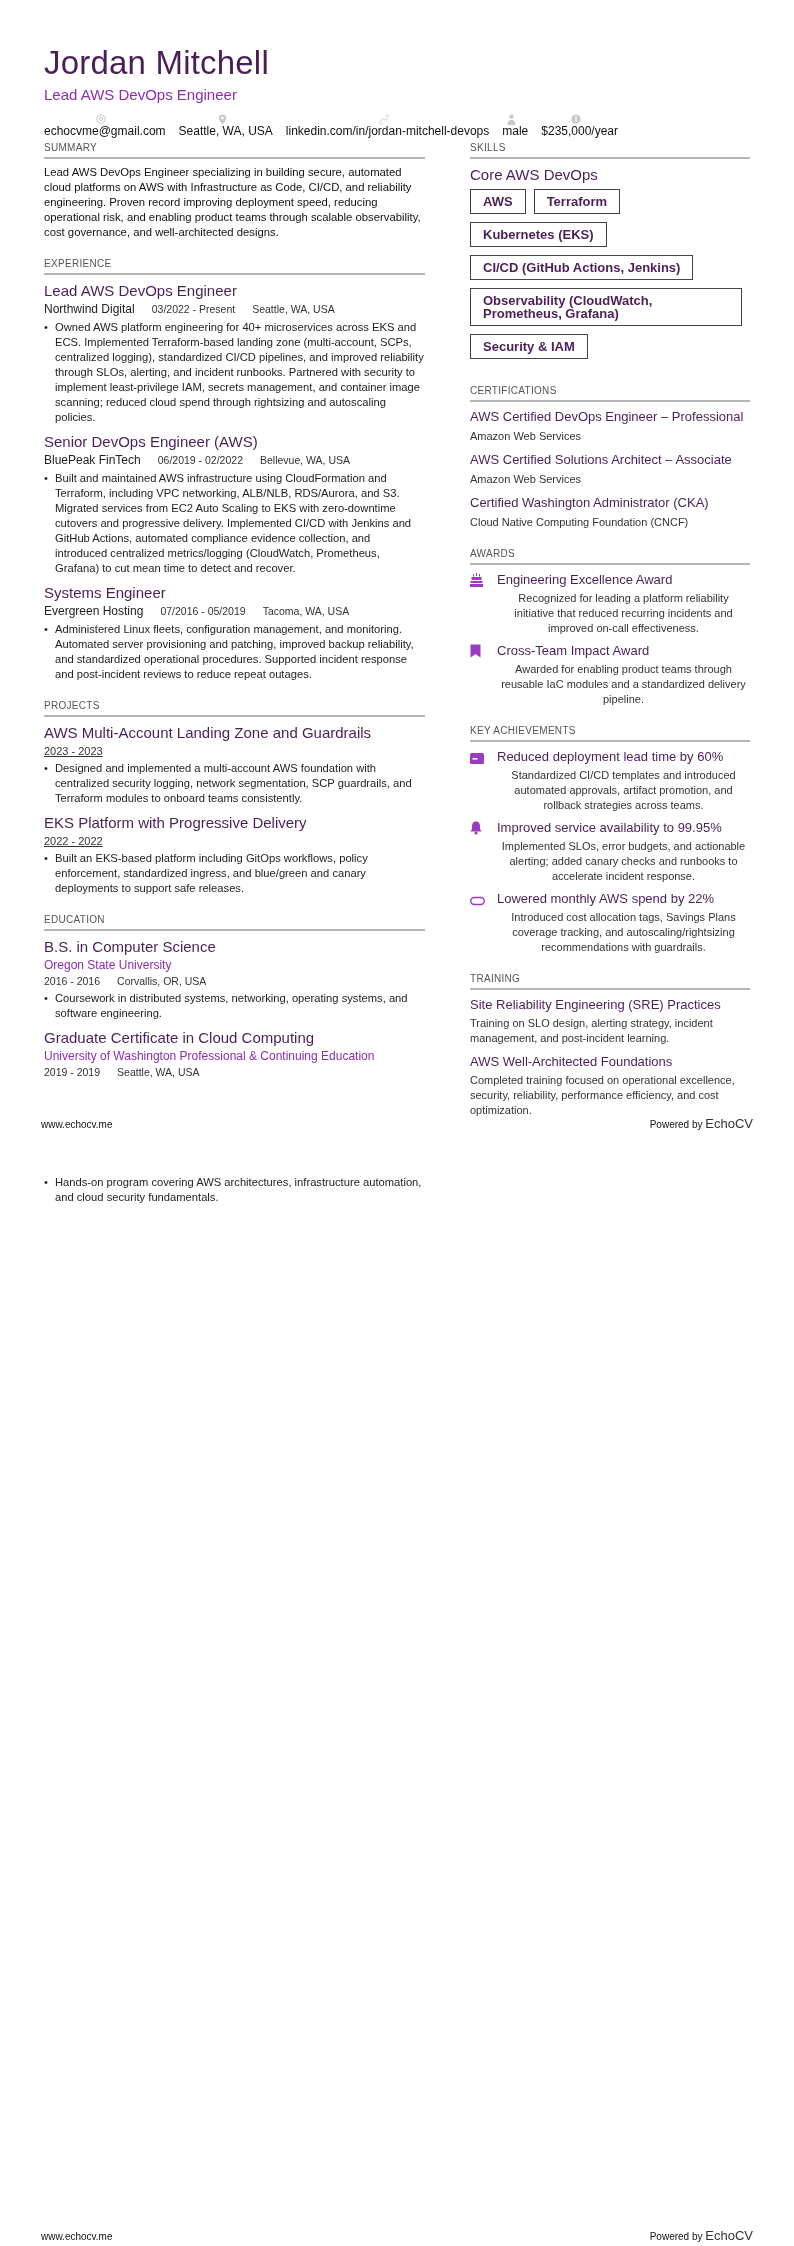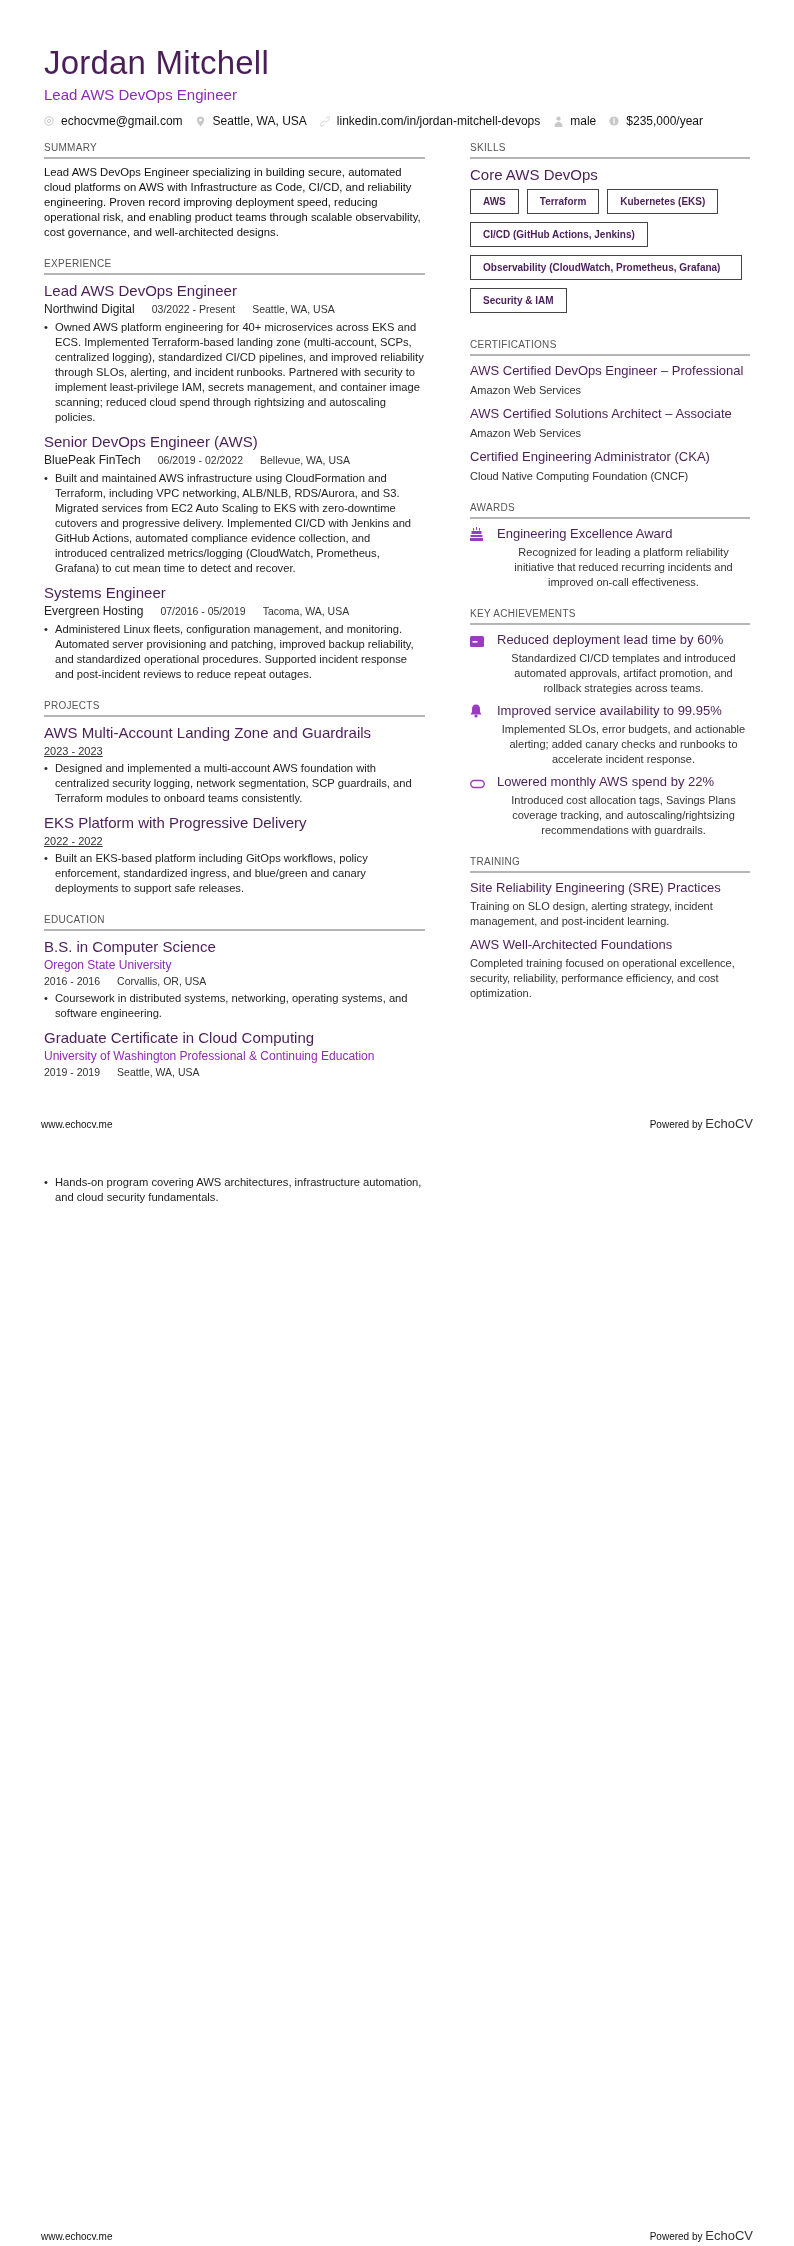--- a/index.html
+++ b/index.html
@@ -5,21 +5,21 @@
   * { box-sizing: border-box; margin: 0; padding: 0; }
   html, body { width: 794px; height: 2246px; background: #ffffff; }
   body { font-family: "Liberation Sans", "DejaVu Sans", sans-serif; color: #222; position: relative; }
 
   .page { position: relative; width: 794px; height: 2025px; }
 
   .header { position: absolute; left: 44px; top: 44px; width: 720px; }
   .name { font-size: 33px; color: #4a1f57; font-weight: 400; letter-spacing: 0.2px; line-height: 38px; }
   .role { font-size: 15px; color: #8e2bb5; margin-top: 4px; line-height: 18px; }
   .contacts { display: flex; align-items: center; margin-top: 10px; font-size: 12px; color: #111; }
-  .contact { display: flex; align-items: center; margin-right: 13px; }
+  .contact { display: flex; align-items: center; margin-right: 13px; flex-direction: column; }
   .contact .ic { width: 10px; height: 10px; margin-right: 7px; display: inline-flex; align-items: center; justify-content: center; }
 
   .left { position: absolute; left: 44px; top: 142px; width: 381px; }
   .right { position: absolute; left: 470px; top: 142px; width: 280px; }
 
   .sec-title { font-size: 10px; color: #555; letter-spacing: 0.3px; text-transform: uppercase; line-height: 12px; }
   .sec-rule { height: 2px; background: #b5b5b5; margin-top: 3px; margin-bottom: 6px; }
   .section { margin-bottom: 18px; }
 
   .summary { font-size: 11.3px; line-height: 15px; color: #111; }
@@ -33,21 +33,21 @@
   .bullet .dot { width: 11px; flex-shrink: 0; }
   .exp-item { margin-bottom: 7px; }
 
   .proj-dates { font-size: 11px; color: #333; line-height: 14px; margin-top: 2px; text-decoration: underline; }
   .edu-school { font-size: 12px; color: #8e2bb5; line-height: 15px; margin-top: 2px; }
   .edu-line { display: flex; font-size: 10.5px; color: #333; margin-top: 1px; line-height: 14px; }
   .edu-line .dates { margin-right: 17px; }
 
   .skill-group { font-size: 15px; color: #4a1f57; line-height: 19px; margin-bottom: 5px; }
   .tags { display: flex; flex-wrap: wrap; }
-  .tag { border: 1px solid #444; font-size: 10px; font-weight: bold; color: #4a1f57; padding: 5px 12px; margin-right: 8px; margin-bottom: 8px; line-height: 13px; }
+  .tag { border: 1px solid #444; font-size: 13px; font-weight: bold; color: #4a1f57; padding: 5px 12px; margin-right: 8px; margin-bottom: 8px; line-height: 13px; }
 
   .cert-name { font-size: 13px; color: #4a1f57; line-height: 17px; }
   .cert-issuer { font-size: 11px; color: #333; line-height: 15px; margin-top: 4px; margin-bottom: 7px; }
 
   .icon-item { display: flex; margin-bottom: 6px; }
   .icon-item .ico { width: 27px; flex-shrink: 0; padding-top: 2px; }
   .icon-item .ttl { font-size: 13px; color: #4a1f57; line-height: 17px; }
   .icon-item .desc { font-size: 11px; color: #333; line-height: 15px; margin-top: 3px; text-align: center; }
 
   .train-name { font-size: 13px; color: #4a1f57; line-height: 17px; }
@@ -241,21 +241,21 @@
       <div class="sec-rule"></div>
       <div>
         <div class="cert-name">AWS Certified DevOps Engineer – Professional</div>
         <div class="cert-issuer">Amazon Web Services</div>
       </div>
       <div>
         <div class="cert-name">AWS Certified Solutions Architect – Associate</div>
         <div class="cert-issuer">Amazon Web Services</div>
       </div>
       <div>
-        <div class="cert-name">Certified Engineering Administrator (CKA)</div>
+        <div class="cert-name">Certified Washington Administrator (CKA)</div>
         <div class="cert-issuer">Cloud Native Computing Foundation (CNCF)</div>
       </div>
     </div>
 
     <div class="section">
       <div class="sec-title">AWARDS</div>
       <div class="sec-rule"></div>
       <div class="icon-item">
         <div class="ico">
           <svg width="13" height="14" viewBox="0 0 13 14">
@@ -265,20 +265,31 @@
               <rect x="1.5" y="4" width="10" height="3" fill="#9b3bc4"></rect>
               <rect x="0.5" y="8" width="12" height="2" fill="#9b3bc4"></rect>
               <rect x="0" y="11" width="13" height="3" fill="#9b3bc4"></rect>
             </svg>
         </div>
         <div>
           <div class="ttl">Engineering Excellence Award</div>
           <div class="desc">Recognized for leading a platform reliability initiative that reduced recurring incidents and improved on-call effectiveness.</div>
         </div>
       </div>
+      <div class="icon-item">
+        <div class="ico">
+          <svg width="11" height="14" viewBox="0 0 11 14">
+              <path d="M0.5 0.5 H10.5 V13.5 L5.5 10 L0.5 13.5 Z" fill="#9b3bc4"></path>
+            </svg>
+        </div>
+        <div>
+          <div class="ttl">Cross-Team Impact Award</div>
+          <div class="desc">Awarded for enabling product teams through reusable IaC modules and a standardized delivery pipeline.</div>
+        </div>
+      </div>
     </div>
 
     <div class="section">
       <div class="sec-title">KEY ACHIEVEMENTS</div>
       <div class="sec-rule"></div>
       <div class="icon-item">
         <div class="ico">
           <svg width="14" height="11" viewBox="0 0 14 11">
               <rect x="0" y="0" width="14" height="11" rx="1.5" fill="#9b3bc4"></rect>
               <rect x="2.5" y="5" width="5" height="1.6" fill="#fff"></rect>

